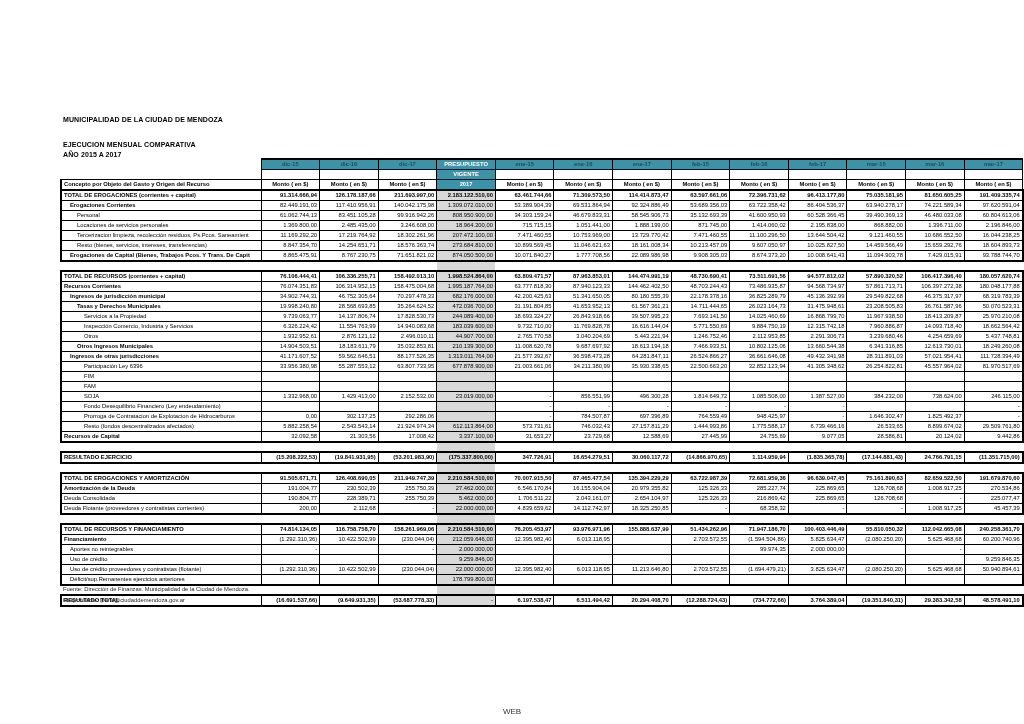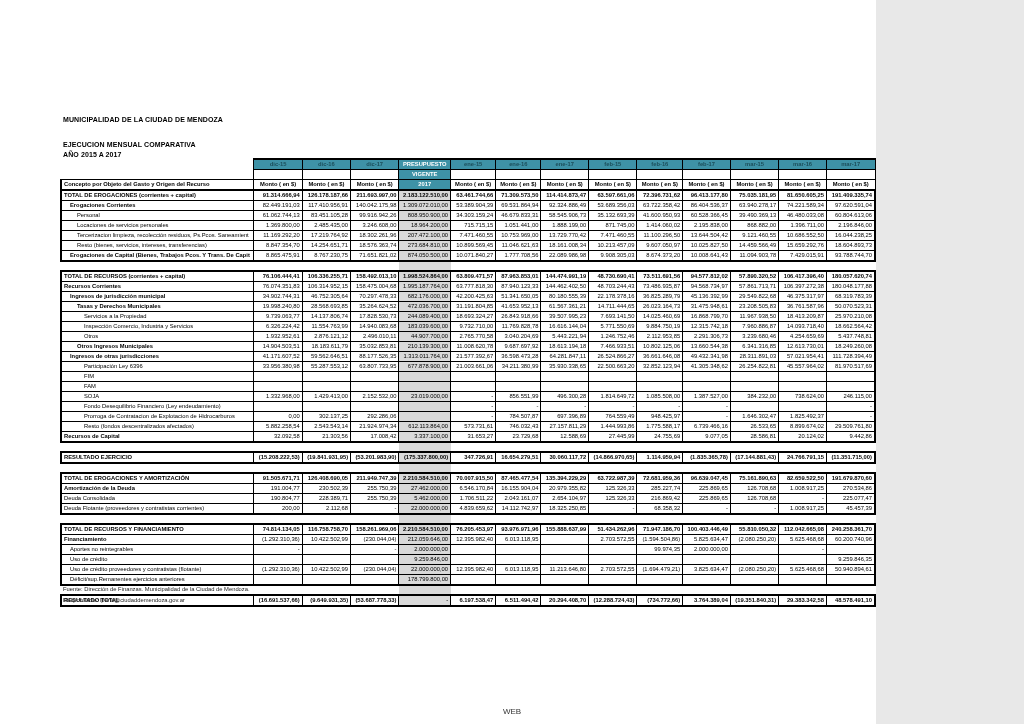--- a/index.html
+++ b/index.html
@@ -1,16 +1,16 @@
 <!DOCTYPE html>
 <html style="--teal: #3E92A6; --tealtext: #1C4F5B; --gray: #D9D9D9;"><head>
 <meta charset="utf-8">
 <style>
   html,body{margin:0;padding:0;background:#e8e8e8;}
-  #page{position:relative;width:876px;height:724px;background:#ffffff;overflow:hidden;
+  #page{position:relative;width:1024px;height:724px;background:#ffffff;overflow:hidden;
         font-family:"Liberation Sans", sans-serif;color:#000;}
   .rtitle{position:absolute;left:63px;font-weight:bold;font-size:7px;letter-spacing:.1px;}
   #t1{top:116px;} #t2{top:141px;} #t3{top:151px;}
   #tablewrap{position:absolute;left:60px;top:158px;}
   table{border-collapse:collapse;table-layout:fixed;}
   td,th{font-size:5.8px;line-height:1;height:9px;padding:0 2px;margin:0;
         overflow:hidden;white-space:nowrap;border:1px solid #000;font-weight:normal;}
   col.lab{width:200px;} col.dat{width:58.6px;}
   th.month{background:var(--teal);color:var(--tealtext);font-weight:bold;text-align:center;font-size:5.8px;}
   th.month.bud, th.blank.bud, th.monto.bud{background:var(--teal);color:#fff;font-weight:bold;text-align:center;}

